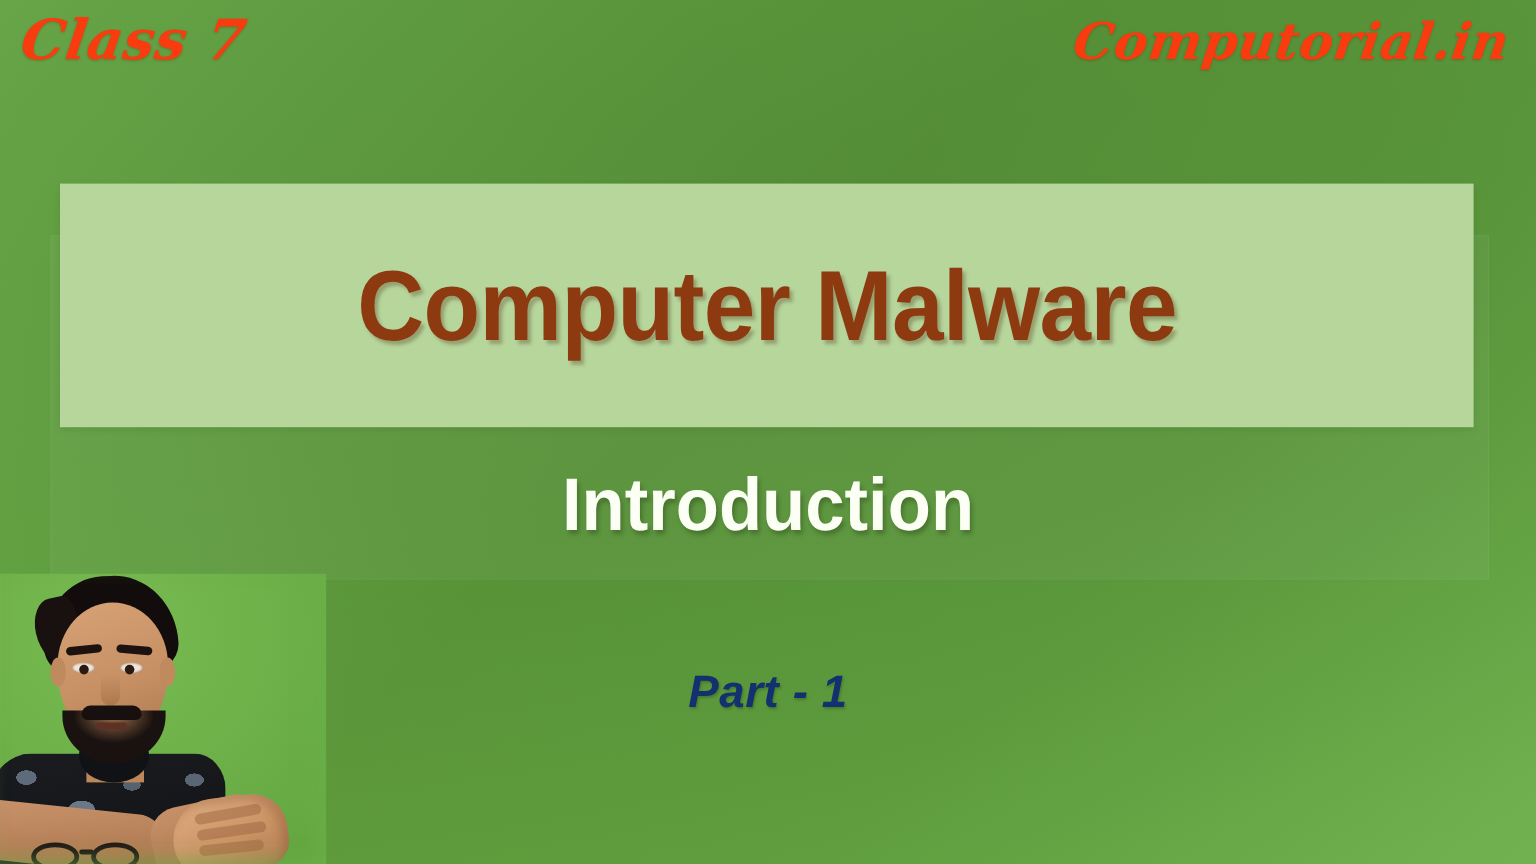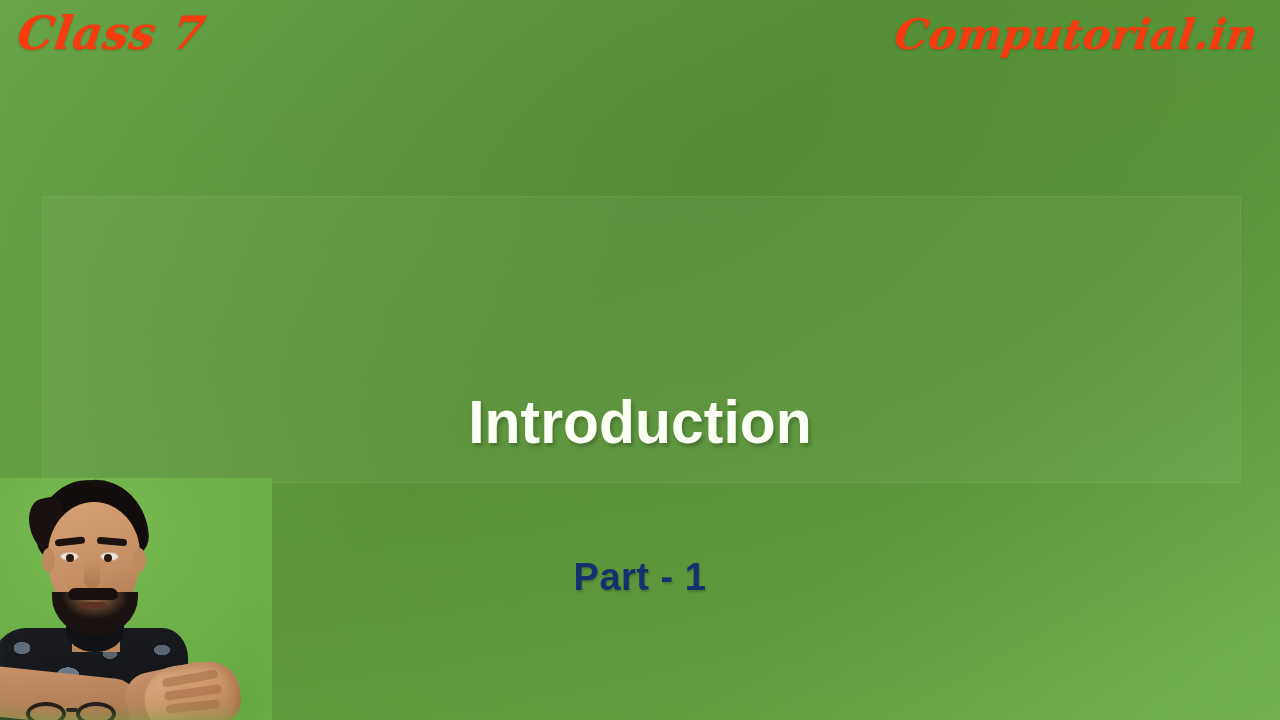--- a/index.html
+++ b/index.html
@@ -75,20 +75,21 @@
   
   #part-label {
     position:absolute;
     left:0; right:0; top:556px;
     text-align:center;
     font-weight:700;
     font-size:38px;
     color:#12316e;
     letter-spacing:0.5px;
     text-shadow:1px 2px 2px rgba(20,40,10,0.25);
+    font-style:italic;
   }
 
   
   #presenter {
     position:absolute;
     left:0; bottom:0; width:272px; height:242px;
     overflow:hidden;
   }
   #presenter .pbg {
     position:absolute; inset:0;
@@ -240,20 +241,23 @@
 <body>
 
 <div id="slide">
 
   <div id="hdr-left" class="script">Class 7</div>
 
   <div id="hdr-right" class="script">Computorial.in</div>
 
   <div id="panel-intro"></div>
 
+  <div id="title-box">
+    <div id="title-text">Computer Malware</div>
+  </div>
 
   <div id="subtitle">Introduction</div>
 
   <div id="part-label">Part - 1</div>
 
   <div id="presenter">
     <div class="pbg"></div>
     <div class="shirt"></div>
     <div class="neck"></div>
     <div class="collar"></div>

